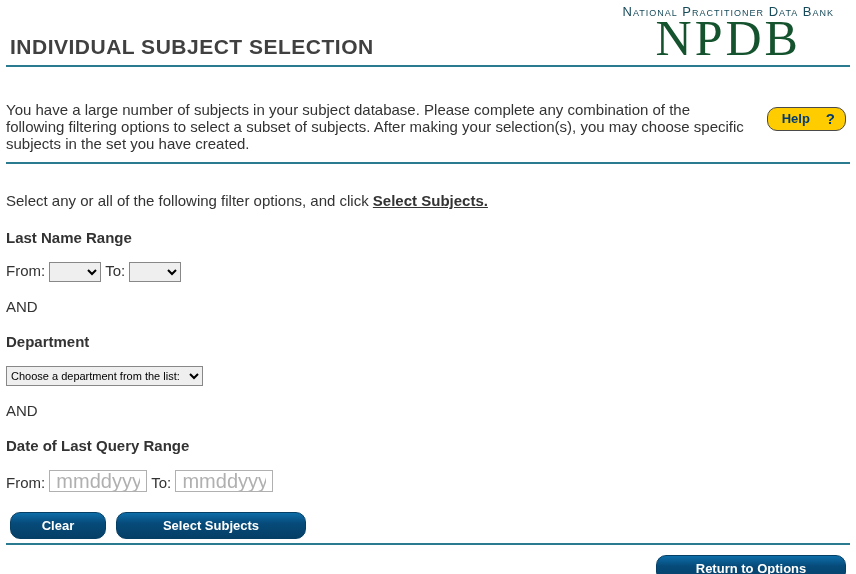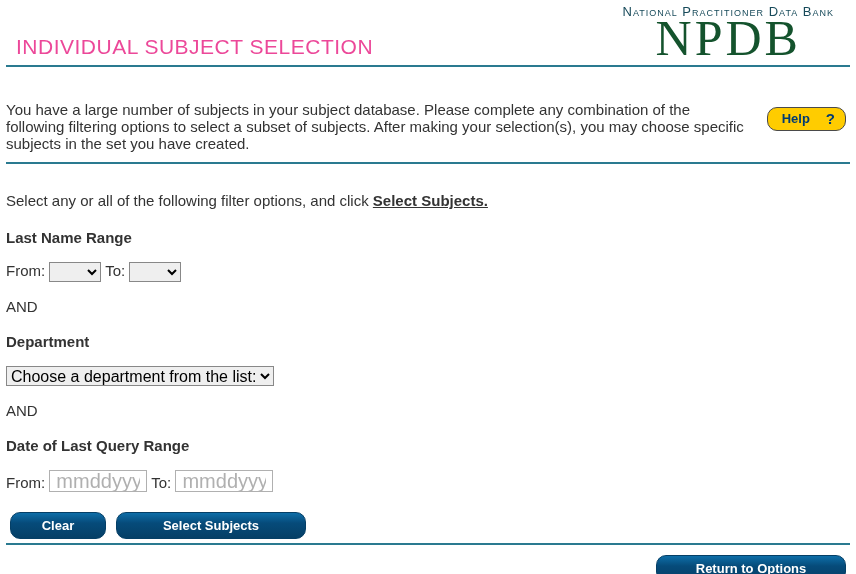--- a/index.html
+++ b/index.html
@@ -13,23 +13,23 @@
   }
   .header-row {
     display: flex;
     justify-content: space-between;
     align-items: flex-end;
     padding-bottom: 2px;
   }
   .page-title {
     font-size: 21px;
     letter-spacing: 0.5px;
-    color: #ec4899;
-    font-weight: normal;
-    margin: 0 0 4px 10px;
+    color: #404040;
+    font-weight: bold;
+    margin: 0 0 4px 4px;
   }
   .brand {
     text-align: center;
     padding-right: 16px;
   }
   .brand-top {
     font-family: Liberation Sans, sans-serif;
     font-variant: small-caps;
     letter-spacing: 1px;
     font-size: 13px;
@@ -95,22 +95,23 @@
     margin: 4px 0 18px 0;
   }
   select.small-sel {
     width: 52px;
     height: 20px;
     font-size: 12px;
     border: 1px solid #888;
   }
   select.dept-sel {
     height: 20px;
-    font-size: 16px;
+    font-size: 11px;
     border: 1px solid #888;
+    padding-right: 6px;
   }
   input.date-in {
     width: 98px;
     height: 22px;
     font-size: 20px;
     border: 1px solid #b0b0b0;
     padding: 2px 6px;
     color: #555;
   }
   input.date-in::placeholder { color: #b0b0b0; }

